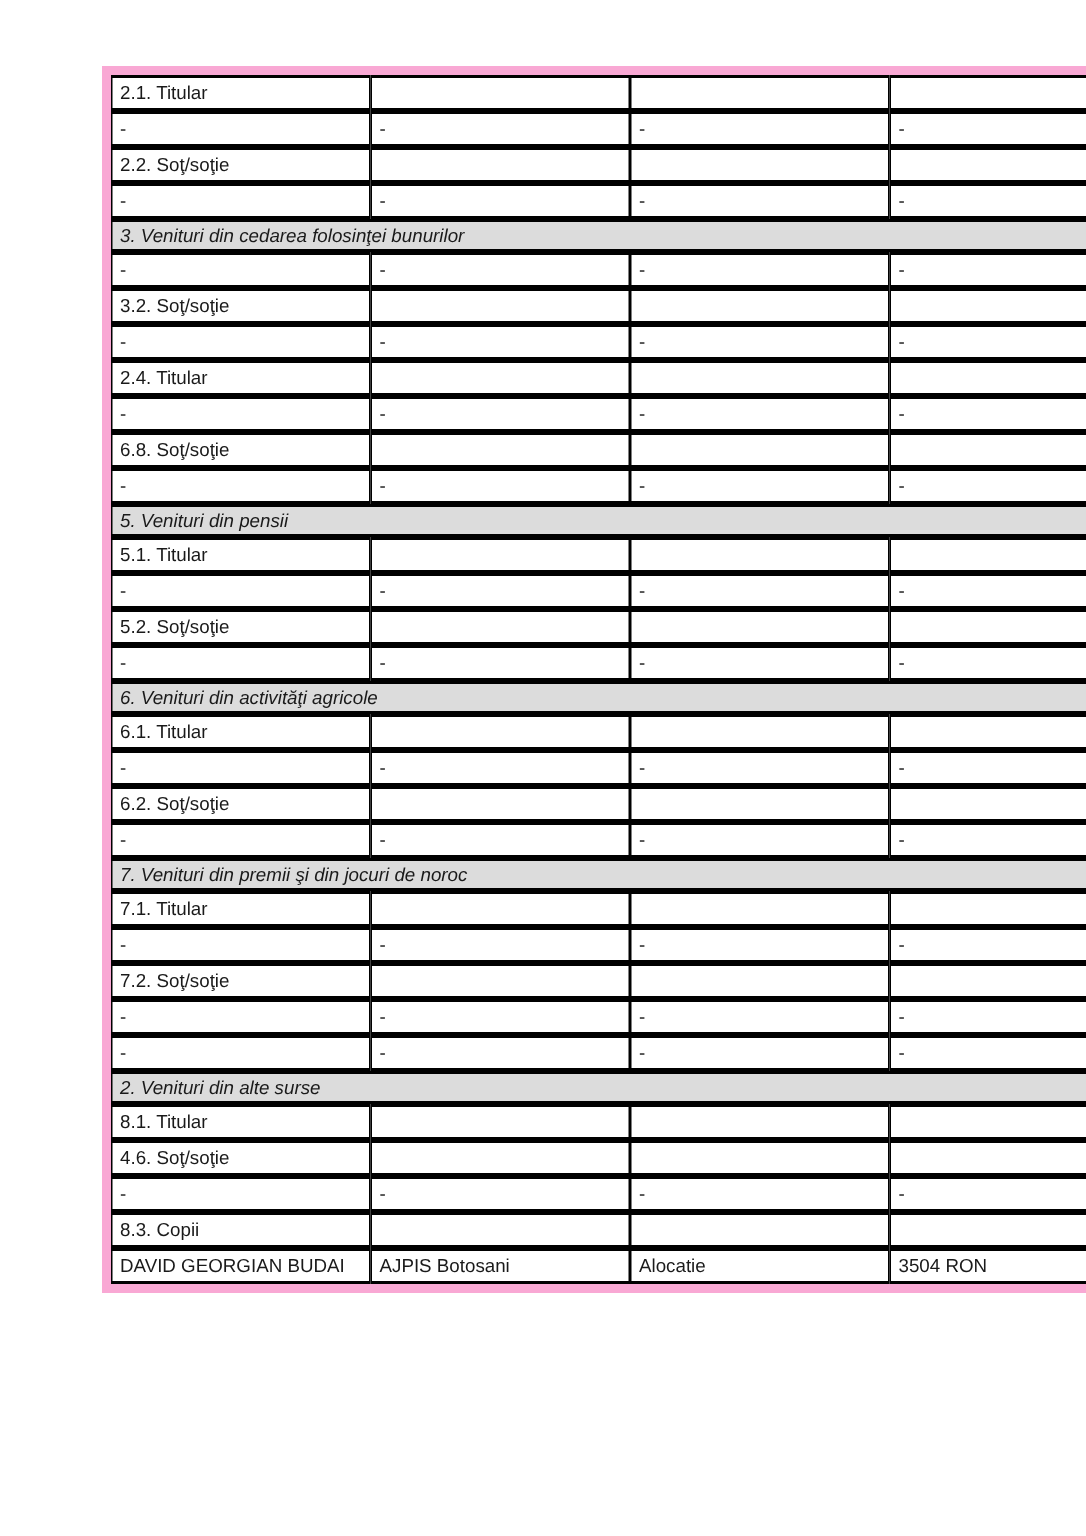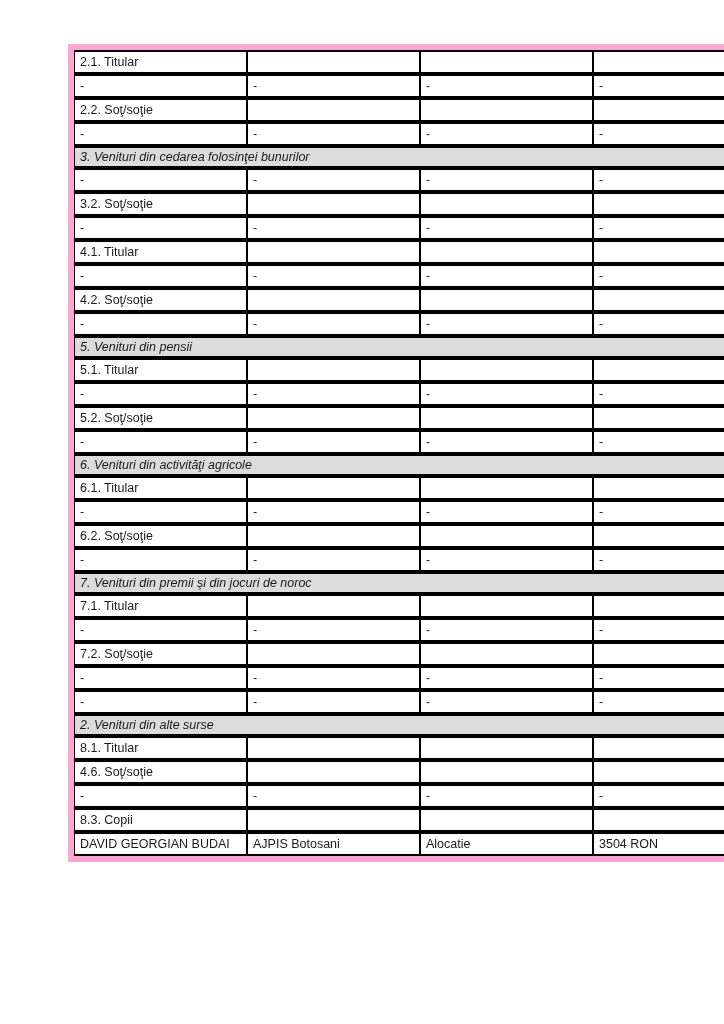--- a/index.html
+++ b/index.html
@@ -111,33 +111,33 @@
           <td class="empty"></td>
           <td class="empty"></td>
         </tr>
         <tr>
           <td class="empty">-</td>
           <td class="empty">-</td>
           <td class="empty">-</td>
           <td class="empty">-</td>
         </tr>
         <tr>
-          <td>4.1. Titular</td>
-          <td class="empty"></td>
-          <td class="empty"></td>
-          <td class="empty"></td>
-        </tr>
-        <tr>
-          <td class="empty">-</td>
-          <td class="empty">-</td>
-          <td class="empty">-</td>
-          <td class="empty">-</td>
-        </tr>
-        <tr>
-          <td>4.2. Soţ/soţie</td>
+          <td>2.4. Titular</td>
+          <td class="empty"></td>
+          <td class="empty"></td>
+          <td class="empty"></td>
+        </tr>
+        <tr>
+          <td class="empty">-</td>
+          <td class="empty">-</td>
+          <td class="empty">-</td>
+          <td class="empty">-</td>
+        </tr>
+        <tr>
+          <td>6.8. Soţ/soţie</td>
           <td class="empty"></td>
           <td class="empty"></td>
           <td class="empty"></td>
         </tr>
         <tr>
           <td class="empty">-</td>
           <td class="empty">-</td>
           <td class="empty">-</td>
           <td class="empty">-</td>
         </tr>

